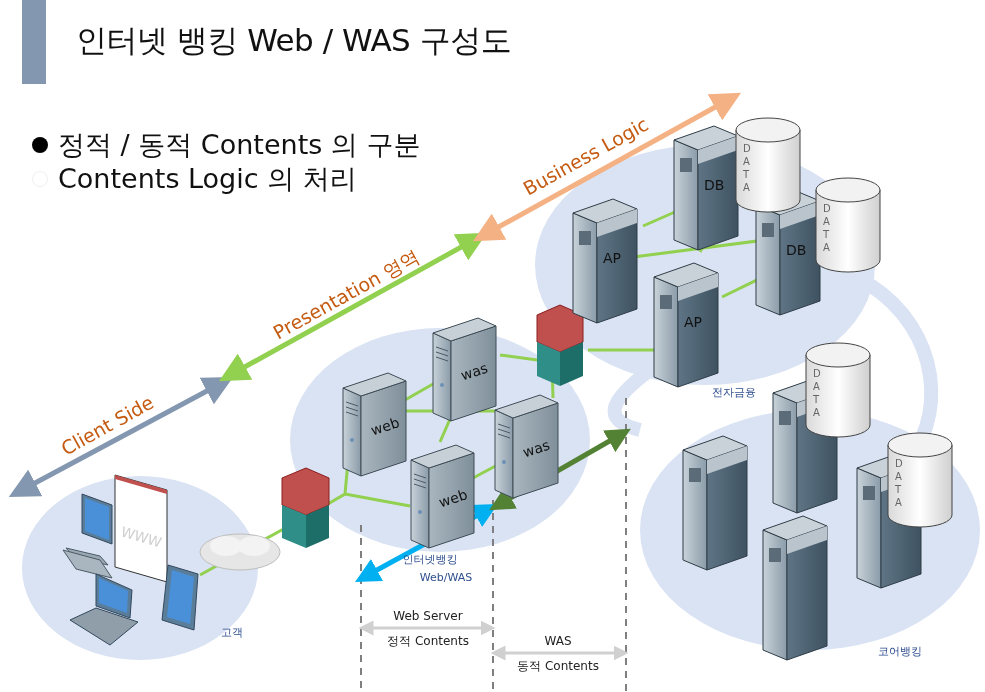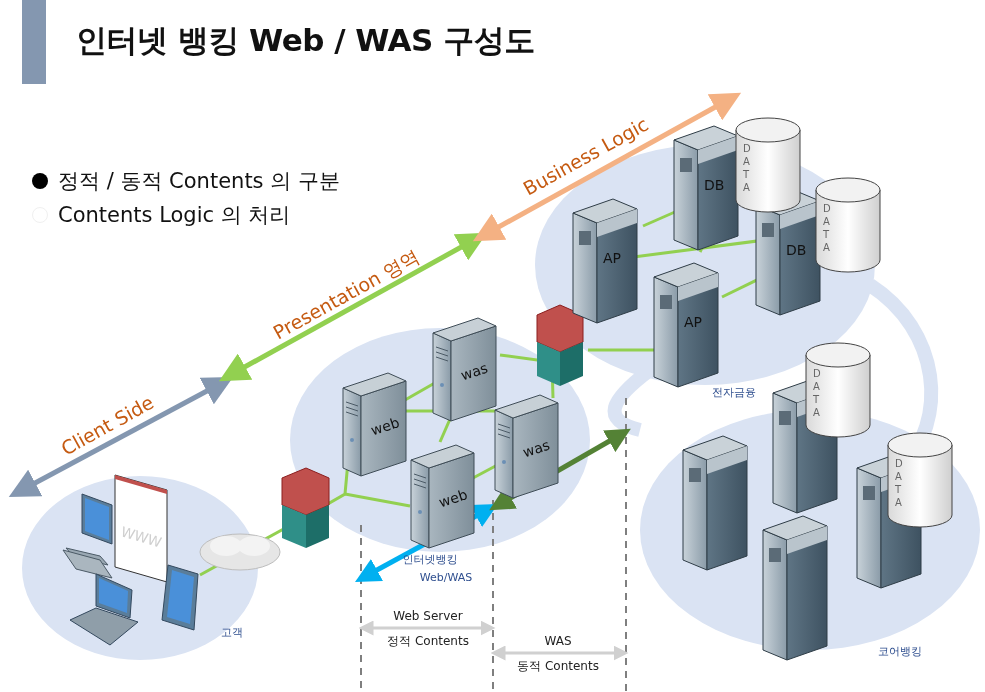--- a/index.html
+++ b/index.html
@@ -1,20 +1,20 @@
 <!DOCTYPE html>
 <html><head>
 <meta charset="utf-8">
 <style>
   html, body { margin: 0; padding: 0; background: #ffffff; }
   body { width: 985px; height: 692px; position: relative; overflow: hidden;
          font-family: "DejaVu Sans", "Liberation Sans", sans-serif; }
   .title-bar { position: absolute; left: 22px; top: 0; width: 24px; height: 84px; background: #8497b0; }
-  .title { position: absolute; left: 76px; top: 20px; font-size: 31px; font-weight: bold; color: #111; letter-spacing: -0.5px; }
-  .bullets { position: absolute; left: 32px; top: 128px; font-size: 21px; color: #111; line-height: 34px; margin-top: 36px; }
+  .title { position: absolute; left: 76px; top: 20px; font-size: 31px; font-weight: normal; color: #111; letter-spacing: -0.5px; }
+  .bullets { position: absolute; left: 32px; top: 128px; font-size: 27px; color: #111; line-height: 34px; }
   .bullet-row { display: flex; align-items: center; }
   .bullet-dot { display: inline-block; width: 16px; height: 16px; border-radius: 50%; margin-right: 10px; }
   .bullet-dot.filled { background: #000; }
   .bullet-dot.empty { background: #fff; border: 1px solid #f0f0f0; width: 14px; height: 14px; }
   svg#diagram { position: absolute; left: 0; top: 0; }
   .lbl-orange { fill: #c55a11; font-family: "DejaVu Sans", sans-serif; font-size: 19px; }
   .lbl-blue { fill: #2f4f8f; font-family: "DejaVu Sans", sans-serif; font-size: 11px; }
   .lbl-dark { fill: #222; font-family: "DejaVu Sans", sans-serif; font-size: 12px; }
   .srv-text { fill: #111; font-family: "DejaVu Sans", sans-serif; font-size: 14px; }
   .data-text { fill: #666; font-family: "DejaVu Sans", sans-serif; font-size: 10px; }

